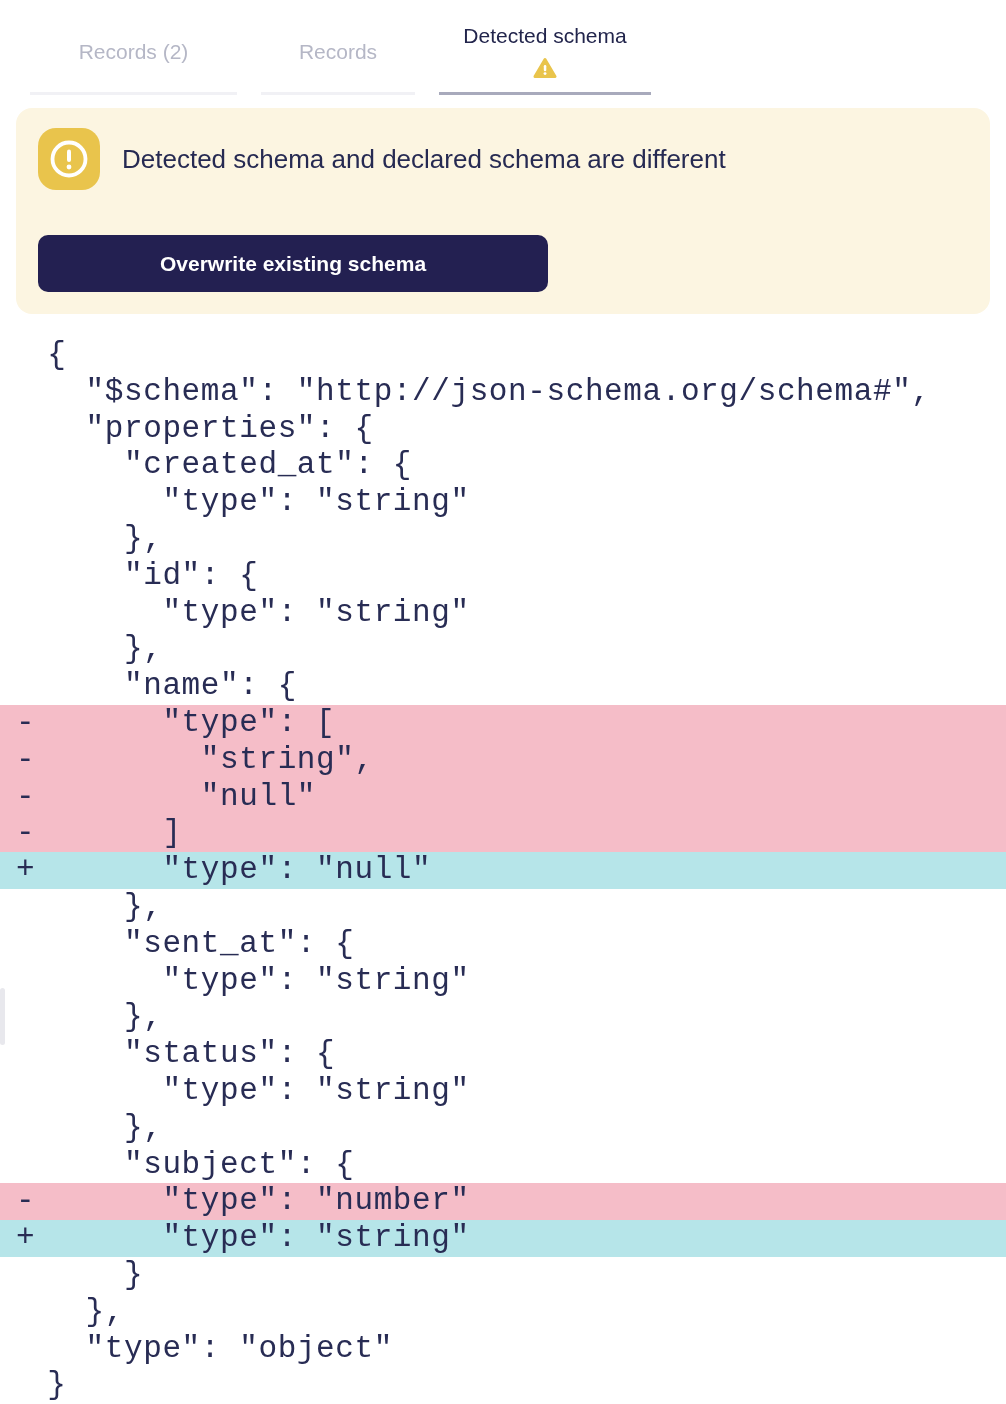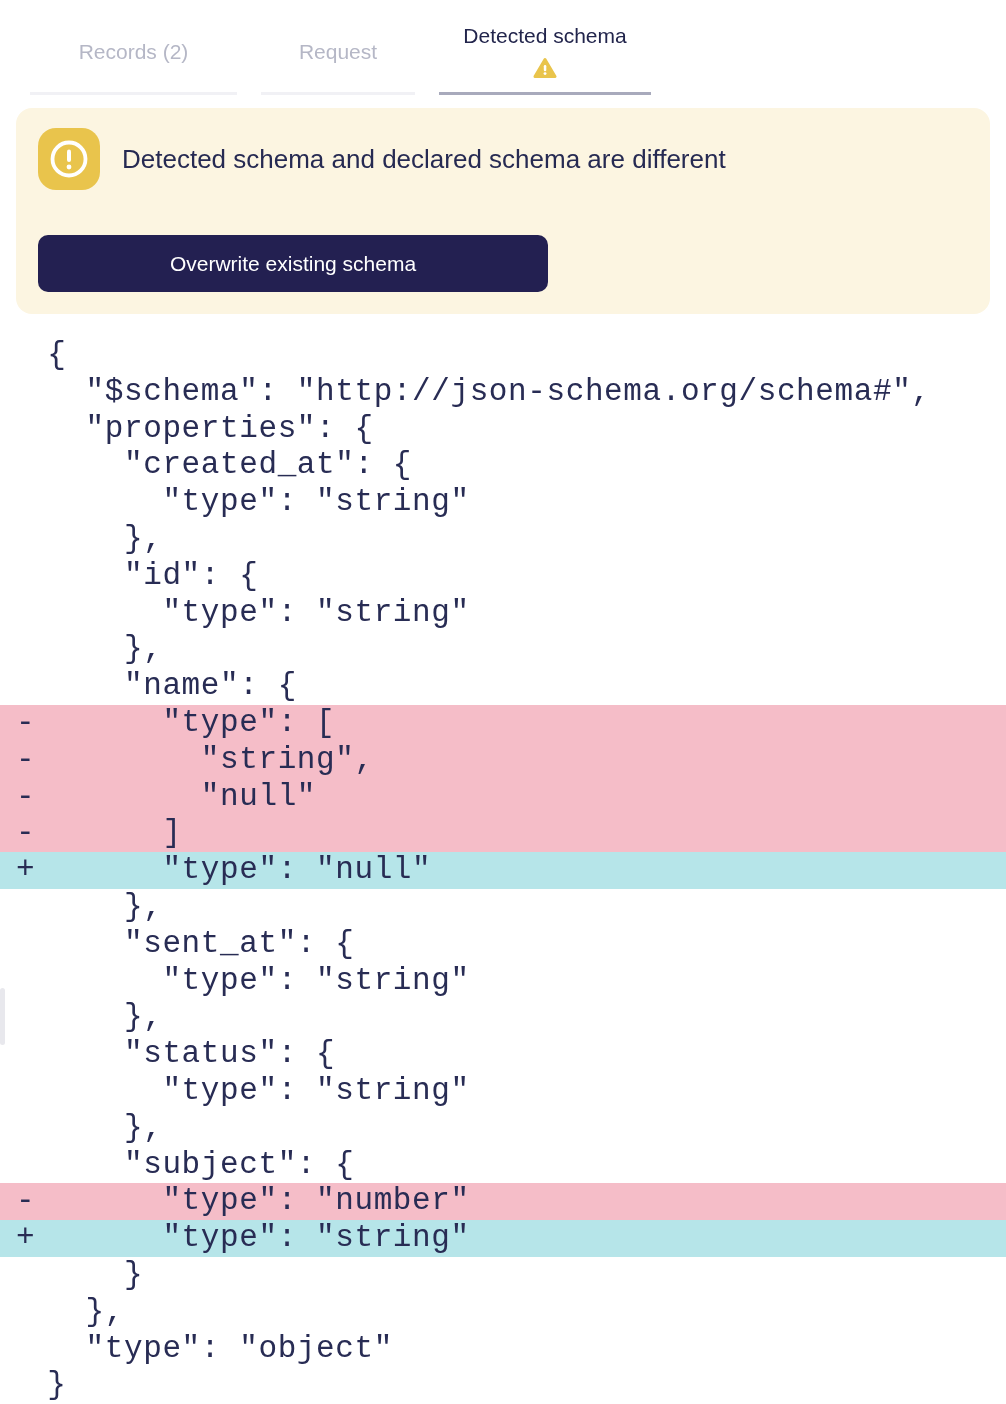--- a/index.html
+++ b/index.html
@@ -46,21 +46,21 @@
     border-radius: 18px;
     background: var(--gold);
     display: flex; align-items: center; justify-content: center;
   }
   .banner-msg { font-size: 26px; font-weight: 500; color: var(--navy-text); }
   .banner-actions { display: flex; gap: 22px; margin-top: 45px; }
   .action-btn {
     height: 57px; border: none; border-radius: 10px;
     background: var(--button-bg); color: var(--button-text);
     font-family: "Liberation Sans", sans-serif;
-    font-size: 21px; font-weight: 400;
+    font-size: 21px; font-weight: 700;
     cursor: pointer;
   }
   .action-btn.overwrite { width: 510px; }
   .action-btn.merge { width: 402px; }
   
   .code {
     margin-top: 23px;
     font-family: "Liberation Mono", monospace;
     font-size: 31px; letter-spacing: 0.6px;
     color: var(--code-text);
@@ -82,21 +82,21 @@
   }
 </style>
 </head>
 <body style="--navy-text: #262a52; --code-text: #282c54; --tab-inactive: #b5b7c6; --tab-active: #22254c; --underline-inactive: #f1f1f5; --underline-active: #a8aabc; --banner-bg: #fcf5e1; --gold: #e9c44c; --diff-del: #f5bdc8; --diff-add: #b6e5e9; --button-bg: #232051; --button-text: #ffffff;">
 
 <nav class="tabs">
     <div class="tab">
       <span>Records (2)</span>
     </div>
     <div class="tab">
-      <span>Request</span>
+      <span>Records</span>
     </div>
     <div class="tab active">
       <span>Detected schema</span>
       <span class="warn-icon">
         <svg width="24" height="22" viewBox="0 0 24 22">
           <path d="M12 2.5 L22 19.5 H2 Z" fill="#e9c44c" stroke="#e9c44c" stroke-width="3" stroke-linejoin="round"></path>
           <rect x="10.8" y="8" width="2.5" height="6.2" rx="1.2" fill="#ffffff"></rect>
           <circle cx="12.05" cy="16.6" r="1.45" fill="#ffffff"></circle>
         </svg>
       </span>

